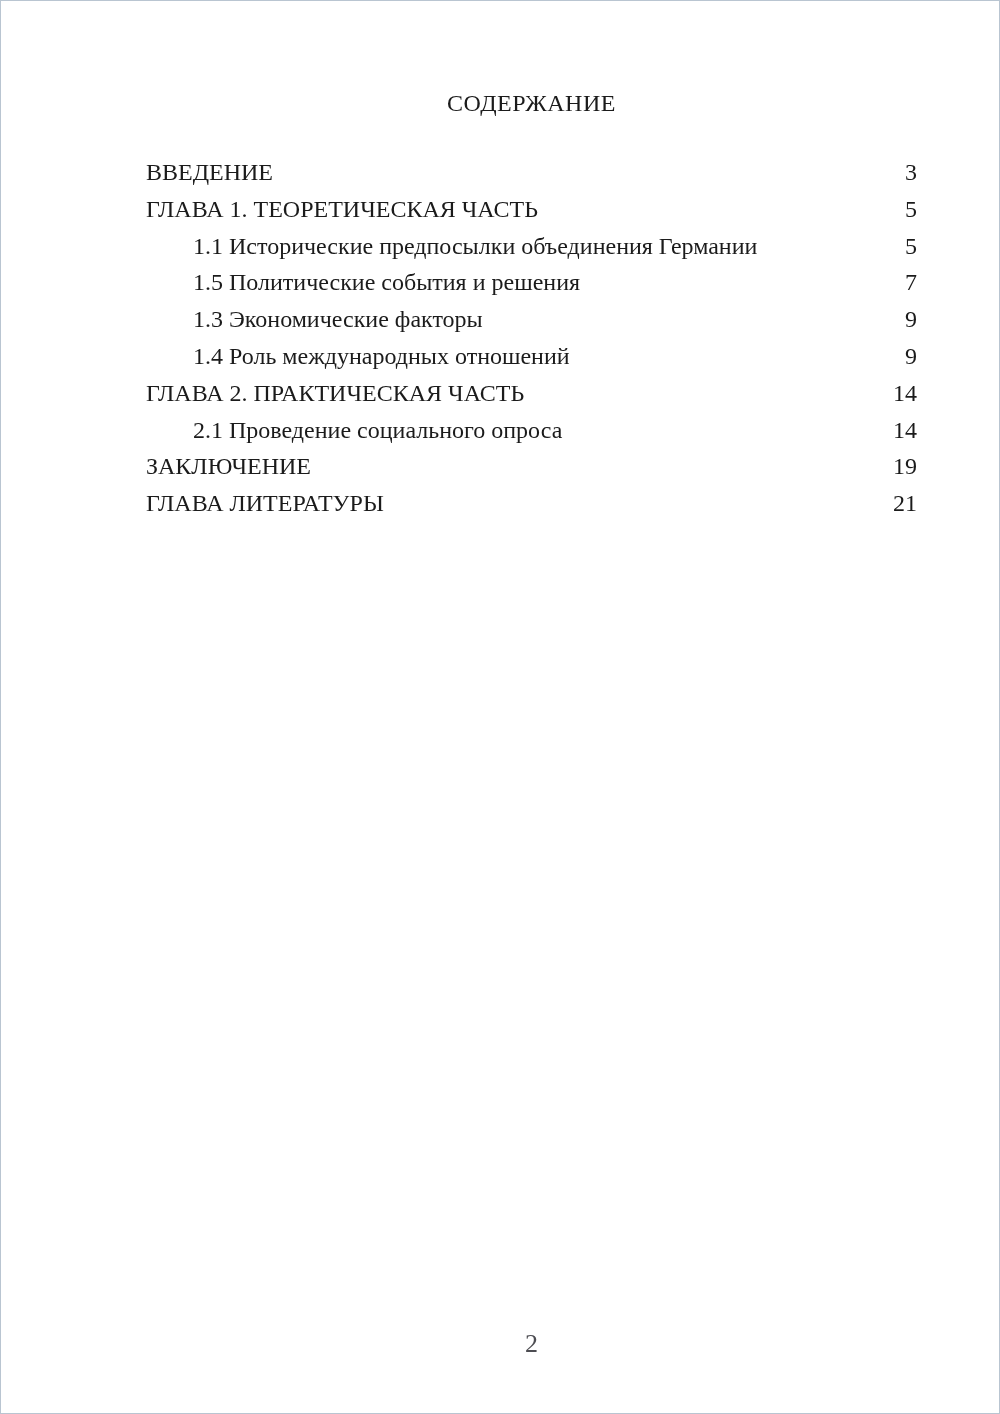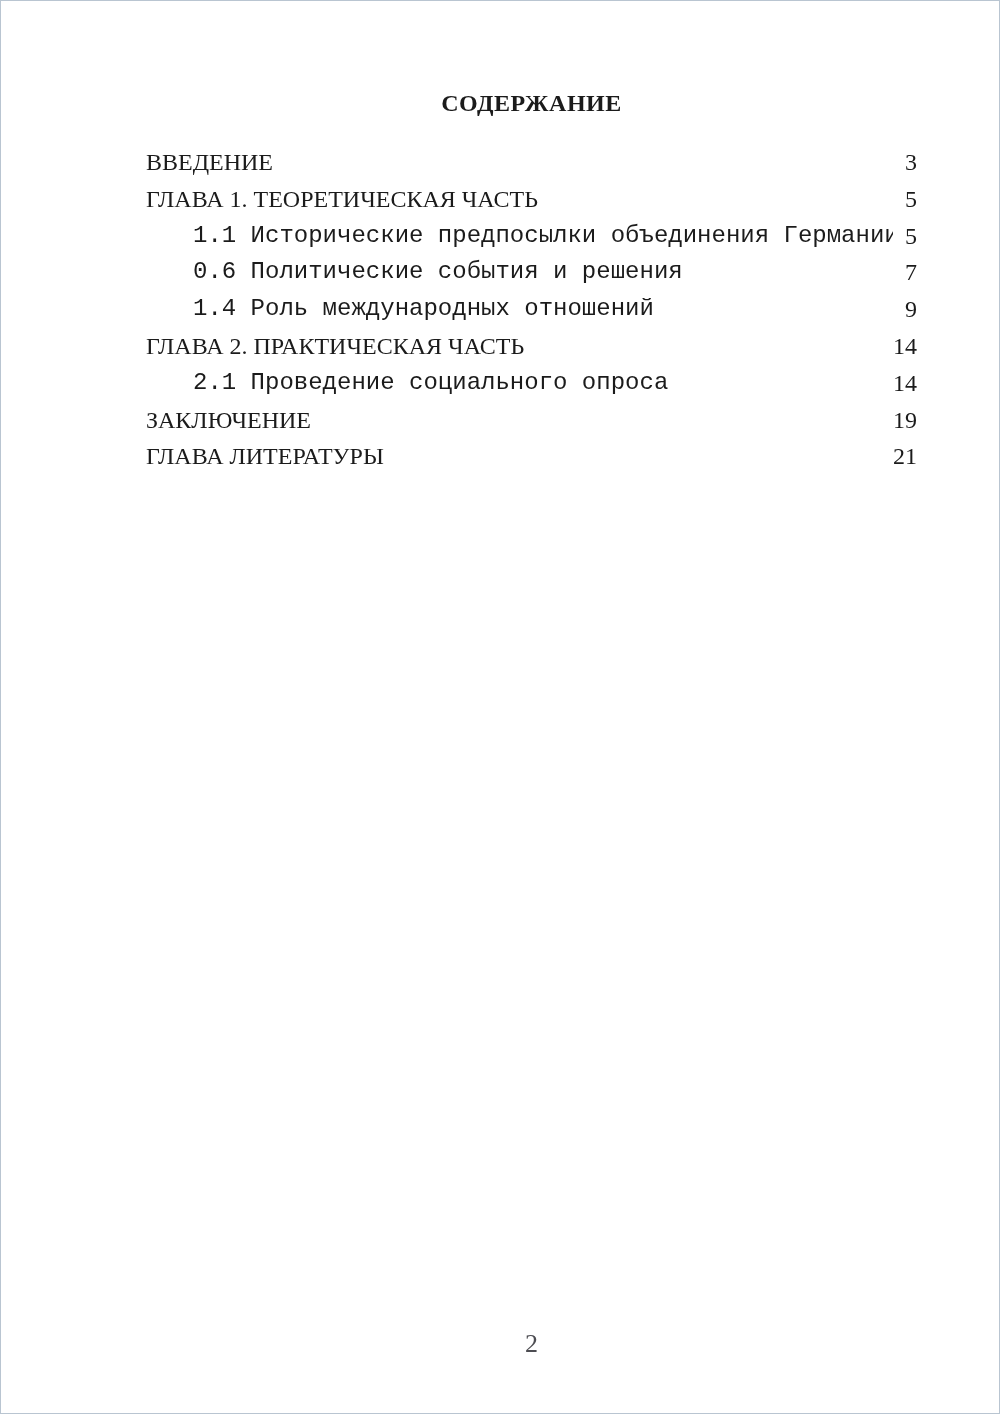--- a/index.html
+++ b/index.html
@@ -18,44 +18,43 @@
     color: #1b1b1b;
     overflow: hidden;
   }
   .content {
     position: absolute;
     top: 84px;
     left: 145px;
     right: 82px;
   }
   .doc-title {
-    margin: 0 0 22px 0;
+    margin: 0 0 32px 0;
     font-size: 24px;
     line-height: 37px;
-    font-weight: bold;
+    font-weight: normal;
     text-align: center;
     letter-spacing: 0.5px;
   }
   .toc {
     font-size: 24px;
   }
   .toc-row {
     display: flex;
     justify-content: space-between;
     align-items: flex-end;
     line-height: 36.8px;
     white-space: nowrap;
   }
   .toc-row .lbl {
     flex: 1 1 auto;
     overflow: hidden;
   }
   .toc-row.indent .lbl {
     padding-left: 47px;
-    font-family: Liberation Mono, monospace;
   }
   .toc-row .pg {
     flex: 0 0 auto;
     text-align: right;
     padding-left: 12px;
   }
   .footer-pagenum {
     position: absolute;
     left: 145px;
     right: 82px;
@@ -84,24 +83,28 @@
         <span class="lbl">ГЛАВА 1. ТЕОРЕТИЧЕСКАЯ ЧАСТЬ</span>
         <span class="pg">5</span>
       </div>
 
       <div class="toc-row indent">
         <span class="lbl">1.1 Исторические предпосылки объединения Германии</span>
         <span class="pg">5</span>
       </div>
 
       <div class="toc-row indent">
-        <span class="lbl">0.6 Политические события и решения</span>
+        <span class="lbl">1.5 Политические события и решения</span>
         <span class="pg">7</span>
       </div>
 
+      <div class="toc-row indent">
+        <span class="lbl">1.3 Экономические факторы</span>
+        <span class="pg">9</span>
+      </div>
 
       <div class="toc-row indent">
         <span class="lbl">1.4 Роль международных отношений</span>
         <span class="pg">9</span>
       </div>
 
       <div class="toc-row">
         <span class="lbl">ГЛАВА 2. ПРАКТИЧЕСКАЯ ЧАСТЬ</span>
         <span class="pg">14</span>
       </div>

